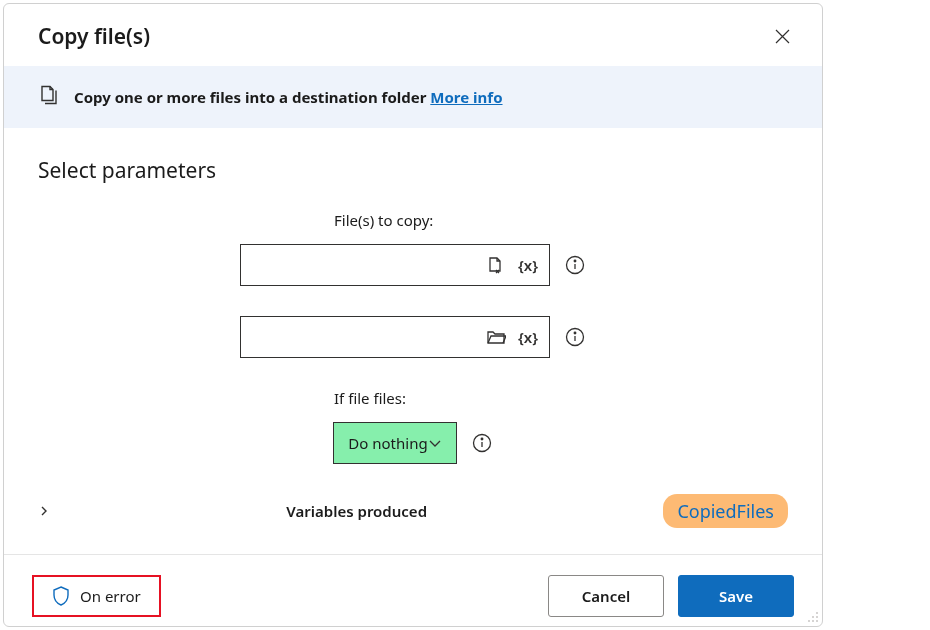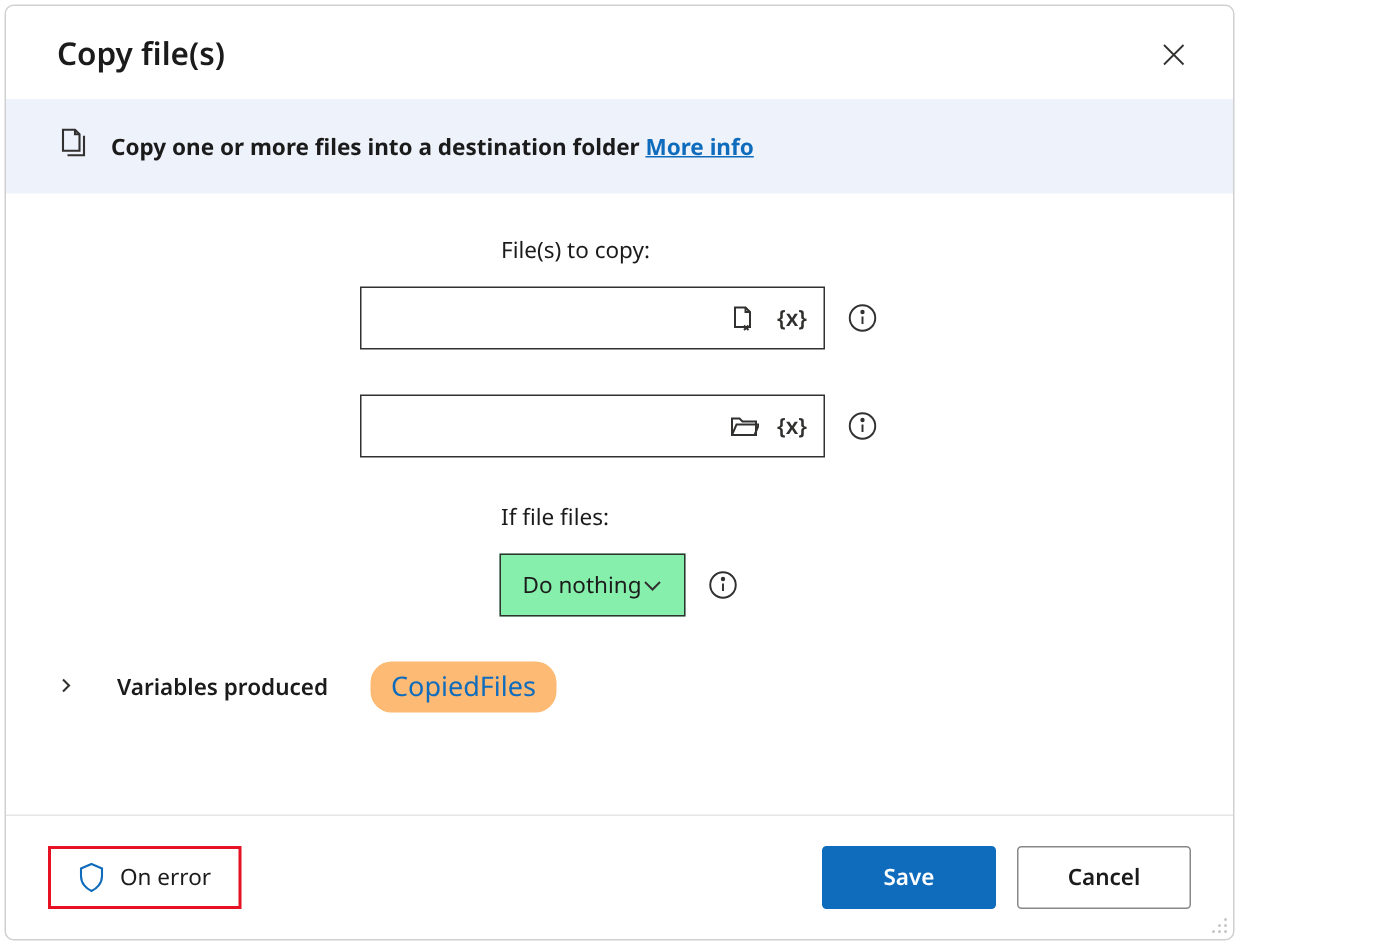--- a/index.html
+++ b/index.html
@@ -29,21 +29,21 @@
       display: flex; align-items: center; padding: 0 8px 0 14px; gap: 6px;
     }
     .input-box input { flex: 1; border: none; outline: none; font-size: 15px; height: 100%; background: transparent; }
     .icon-btn { width: 26px; height: 26px; display: flex; align-items: center; justify-content: center; cursor: pointer; color: #323130; }
     .select-box {
       flex: 1; height: 42px; border: 1px solid #323130; background: #86efac;
       display: flex; align-items: center; justify-content: space-between; padding: 0 14px;
       font-size: 15px; color: #1b1b1b; cursor: pointer;
     }
     .info-circle { width: 22px; height: 22px; display: flex; align-items: center; justify-content: center; cursor: pointer; flex-shrink: 0; }
-    .vars-row { display: flex; align-items: center; gap: 28px; font-size: 15px; margin-top: 4px; }
+    .vars-row { display: flex; align-items: center; gap: 28px; font-size: 15px; margin-top: 4px; justify-content: space-between; }
     .vars-chevron { cursor: pointer; color: #323130; }
     .vars-label { font-weight: 600; color: #1b1b1b; }
     .pill { background: #fdba74; color: #0f6cbd; padding: 5px 14px; border-radius: 14px; font-size: 18px; cursor: pointer; }
     .footer {
       border-top: 1px solid #e5e5e5; padding: 20px 28px;
       display: flex; align-items: center; justify-content: space-between; margin-top: 20px;
     }
     .on-error {
       display: flex; align-items: center; gap: 10px; padding: 9px 18px;
       border: 2px solid #e61123; color: #1b1b1b; font-size: 15px; cursor: pointer;
@@ -79,20 +79,21 @@
         <path d="M12 2.5 v3 h3"></path>
         <path d="M7 19.5 h11 v-13"></path>
       </svg>
     </span>
     <span>
       <span>Copy one or more files into a destination folder </span><a class="link">More info</a>
     </span>
   </div>
 
   <div class="content">
+    <div class="section-title">Select parameters</div>
 
     <div class="row">
       <div class="label">File(s) to copy:</div>
       <div class="field-wrap">
         <div class="input-box">
           <input type="text" value="" style="">
           <span class="icon-btn">
             <svg width="18" height="18" viewBox="0 0 18 18" fill="none" stroke="#323130" stroke-width="1.3">
               <path d="M3 2 h7 l3 3 v10 h-10 z"></path>
                 <path d="M10 2 v3 h3"></path>
@@ -169,25 +170,25 @@
   </div>
 
   <div class="footer">
     <div class="on-error">
       <svg width="18" height="20" viewBox="0 0 18 20" fill="none" stroke="currentColor" stroke-width="1.4">
         <path d="M9 1 l7 3 v5 c0 5 -3.5 8.5 -7 10 c-3.5 -1.5 -7 -5 -7 -10 v-5 z"></path>
       </svg>
       <span>On error</span>
     </div>
     <div class="footer-right">
+      <div class="btn btn-secondary">
+        <span>Cancel</span>
+      </div>
       <div class="btn btn-primary">
         <span>Save</span>
-      </div>
-      <div class="btn btn-secondary">
-        <span>Cancel</span>
       </div>
     </div>
   </div>
 
   <svg class="resize-grip" width="14" height="14" viewBox="0 0 14 14">
     <circle cx="11" cy="3" r="1" fill="currentColor"></circle>
     <circle cx="7" cy="7" r="1" fill="currentColor"></circle>
       <circle cx="11" cy="7" r="1" fill="currentColor"></circle>
     <circle cx="3" cy="11" r="1" fill="currentColor"></circle>
       <circle cx="7" cy="11" r="1" fill="currentColor"></circle>

